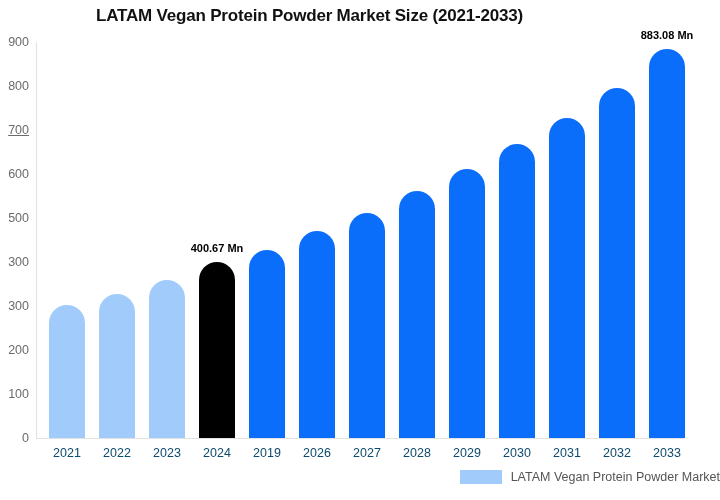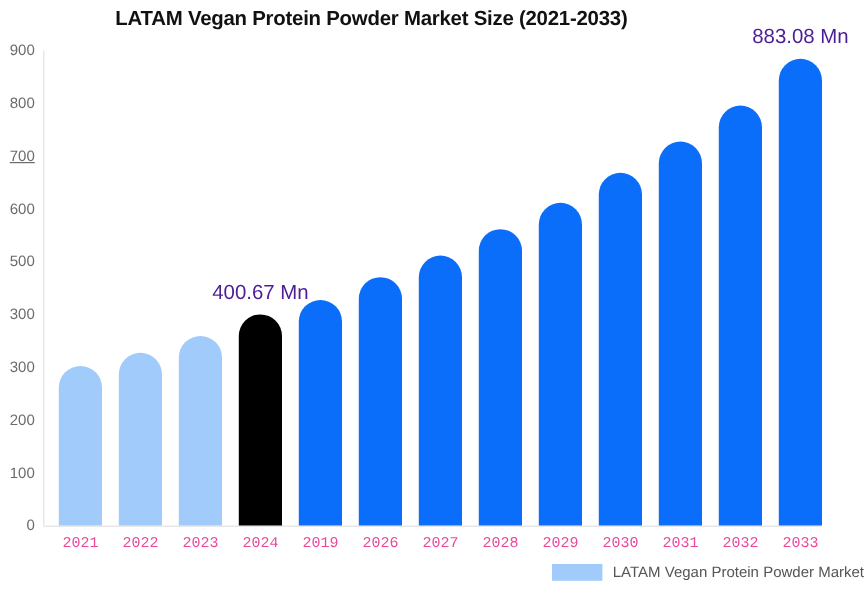--- a/index.html
+++ b/index.html
@@ -72,34 +72,33 @@
     bottom: 0;
     left: 7px;
     width: 36px;
     border-top-left-radius: 18px;
     border-top-right-radius: 18px;
   }
   .bar-label {
     position: absolute;
     left: 50%;
     transform: translateX(-50%);
-    font-size: 17px;
-    font-weight: normal;
-    color: #4c1d95;
+    font-size: 11px;
+    font-weight: bold;
+    color: #000000;
     white-space: nowrap;
   }
   .x-tick {
     position: absolute;
     top: 404px;
     left: 50%;
     transform: translateX(-50%);
     font-size: 12.5px;
-    color: #ec4899;
+    color: #0c4a6e;
     white-space: nowrap;
-    font-family: Liberation Mono, monospace;
   }
   #legend {
     position: absolute;
     left: 0;
     top: 470px;
     width: 720px;
     display: flex;
     align-items: center;
     justify-content: flex-end;
     gap: 9px;

